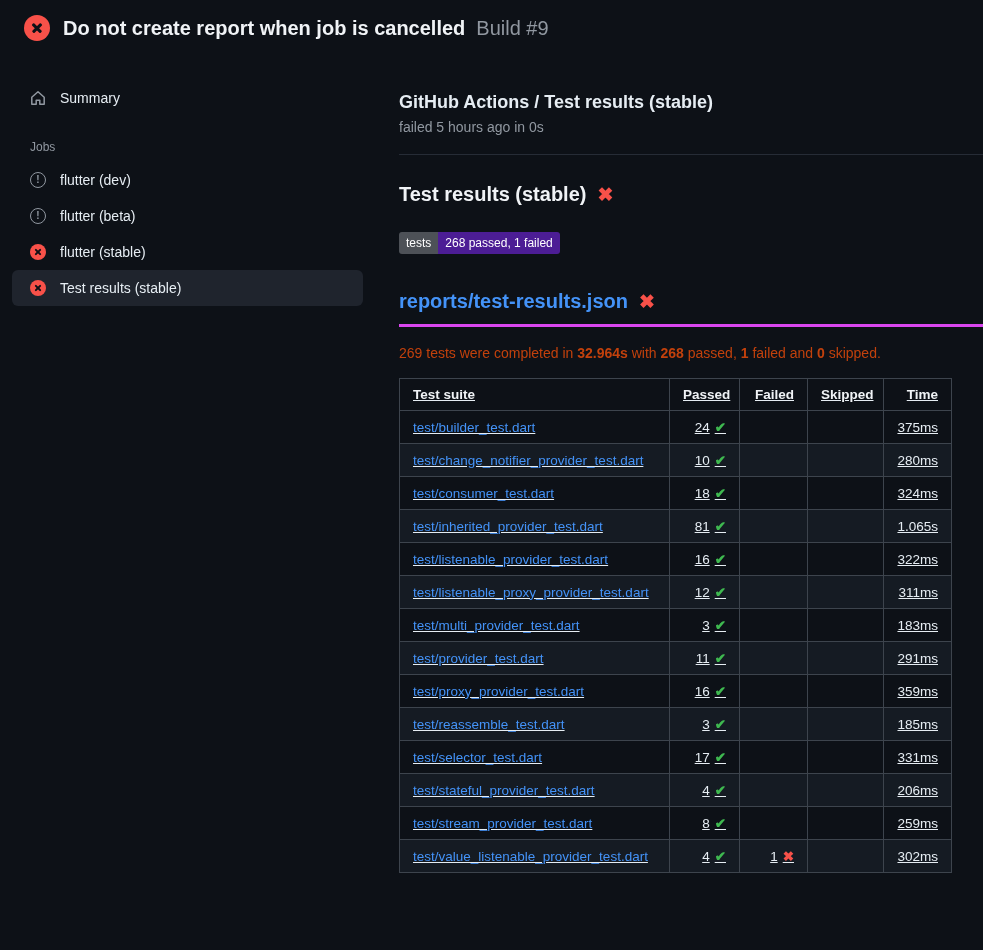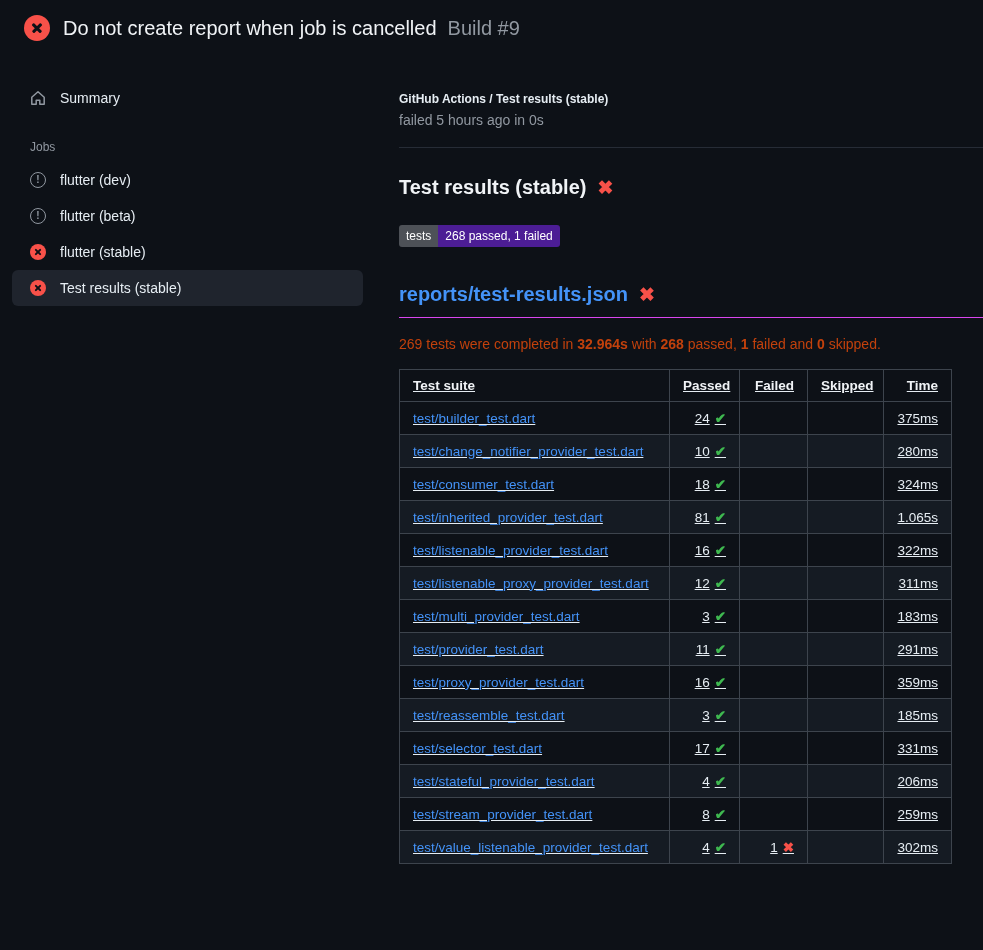--- a/index.html
+++ b/index.html
@@ -16,21 +16,21 @@
     width:26px; height:26px; border-radius:50%; background:#f85149; position:relative; flex:none;
   }
   .fail-circle::before, .fail-circle::after {
     content:""; position:absolute; top:50%; left:50%; width:12px; height:2.6px;
     background:#0d1117; border-radius:1px;
   }
   .fail-circle::before { transform:translate(-50%,-50%) rotate(45deg); }
   .fail-circle::after  { transform:translate(-50%,-50%) rotate(-45deg); }
   .fail-circle.sm { width:16px; height:16px; }
   .fail-circle.sm::before, .fail-circle.sm::after { width:8px; height:2px; }
-  .page-title { font-size:20px; font-weight:400; color:#f0f3f6; }
+  .page-title { font-size:20px; font-weight:700; color:#f0f3f6; }
   .build-no { font-size:20px; font-weight:400; color:#9198a1; margin-left:-2px; }
 
   
   .layout { display:flex; align-items:flex-start; }
 
   
   .sidebar { width:375px; flex:none; padding:26px 12px 0 12px; }
   .side-item {
     display:flex; align-items:center; gap:14px;
     padding:10px 18px; border-radius:6px; font-size:14px; color:#e6edf3; cursor:pointer;
@@ -39,34 +39,34 @@
   .jobs-label { font-size:12px; color:#9198a1; padding:24px 18px 8px 18px; }
   .warn-circle {
     width:16px; height:16px; border-radius:50%; border:1.5px solid #9198a1;
     color:#9198a1; font-size:10px; font-weight:700; line-height:1;
     display:flex; align-items:center; justify-content:center; flex:none;
   }
   .icon-home { display:flex; flex:none; }
 
   
   .main { flex:1; min-width:0; padding:38px 0 0 24px; }
-  .breadcrumb { font-weight:700; font-size:12px; color:#e6edf3; }
+  .breadcrumb { font-weight:700; font-size:18px; color:#e6edf3; }
   .status-line { font-size:14px; color:#9198a1; margin-top:6px; }
   .divider { border:none; border-top:1px solid #262c36; margin-top:19px; }
   .section-title { display:flex; align-items:center; gap:11px; font-size:20px; font-weight:700; margin-top:28px; color:#f0f3f6; }
   .x-mark { color:#f85149; font-size:19px; font-weight:700; line-height:1; }
 
   .badge { display:inline-flex; margin-top:26px; font-size:12px; border-radius:3px; overflow:hidden; color:#ffffff; line-height:1.35; }
   .badge-label { background:#4d5157; padding:3px 7px; }
   .badge-value { background:#4c1d95; padding:3px 7px; }
 
   .report-title {
     display:flex; align-items:center; gap:11px;
     font-size:20px; font-weight:700; margin-top:36px; padding-bottom:11px;
-    border-bottom:1px solid #d946ef;
+    border-bottom:3px solid #d946ef;
   }
   .report-title a { color:#4493f8; text-decoration:none; }
 
   .summary-line { font-size:14px; margin-top:18px; color:#c2410c; }
   .summary-line b { font-weight:700; }
 
   
   table.results { border-collapse:collapse; margin-top:17px; font-size:13.5px; table-layout:fixed; width:552px;text-decoration:underline; }
   .results th, .results td { border:1px solid #3d444d; padding:8px 13px; overflow:hidden; white-space:nowrap; }
   .results th { font-weight:700; text-align:left; color:#f0f3f6; }

